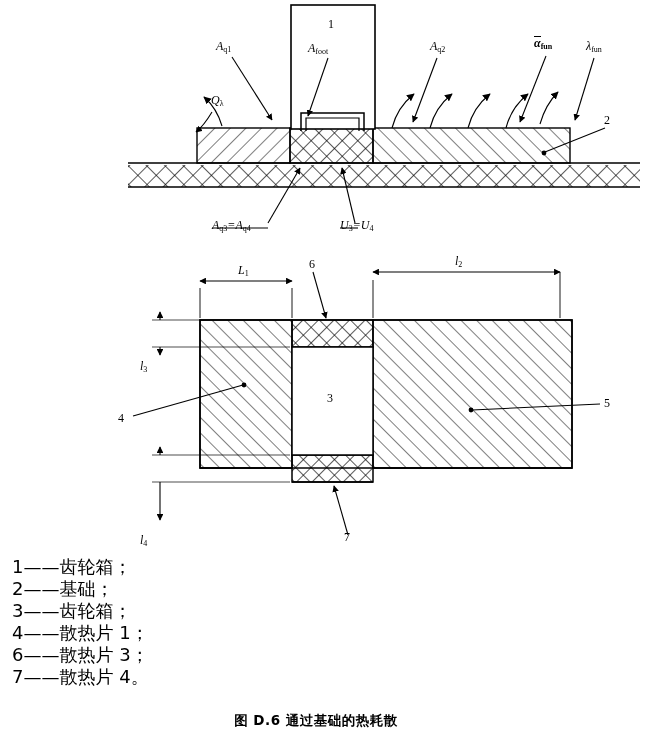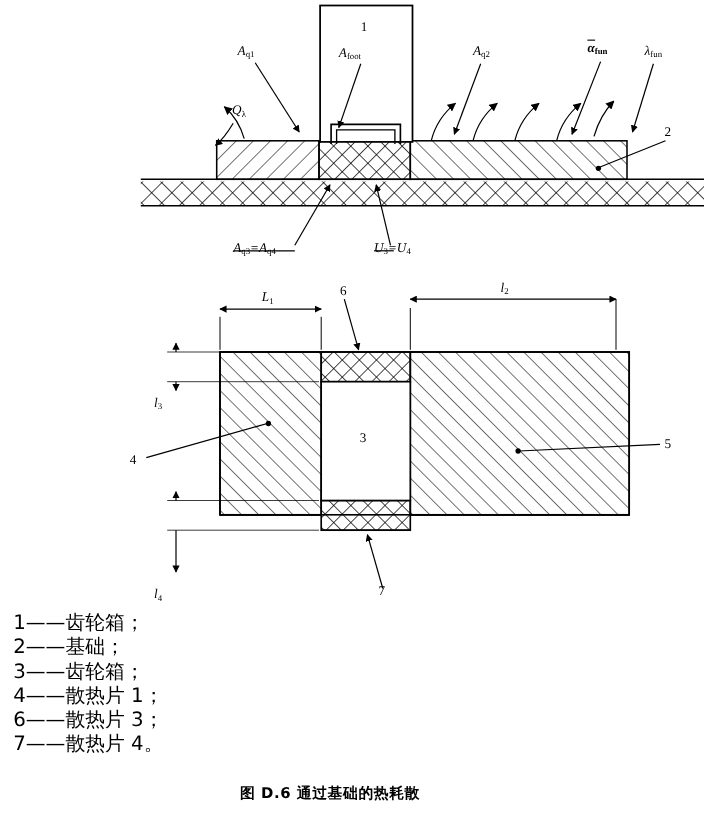--- a/index.html
+++ b/index.html
@@ -31,20 +31,21 @@
   }
   .legend div{white-space:nowrap;}
   .caption{
     position:absolute;
     left:0;top:712px;width:600px;
     text-align:center;
     font-family:"DejaVu Sans", sans-serif;
     font-size:13.5px;
     font-weight:bold;
     letter-spacing:0.5px;
+    padding-left:16px;
   }
   .overbar{border-top:1px solid #000;padding-top:0px;display:inline-block;line-height:1.05;}
 </style>
 </head>
 <body>
 
 <div class="fig">
 <svg width="650" height="753" viewBox="0 0 650 753" xmlns="http://www.w3.org/2000/svg">
   <defs>
     <pattern id="hatchR" width="11" height="11" patternUnits="userSpaceOnUse" patternTransform="rotate(45)">

